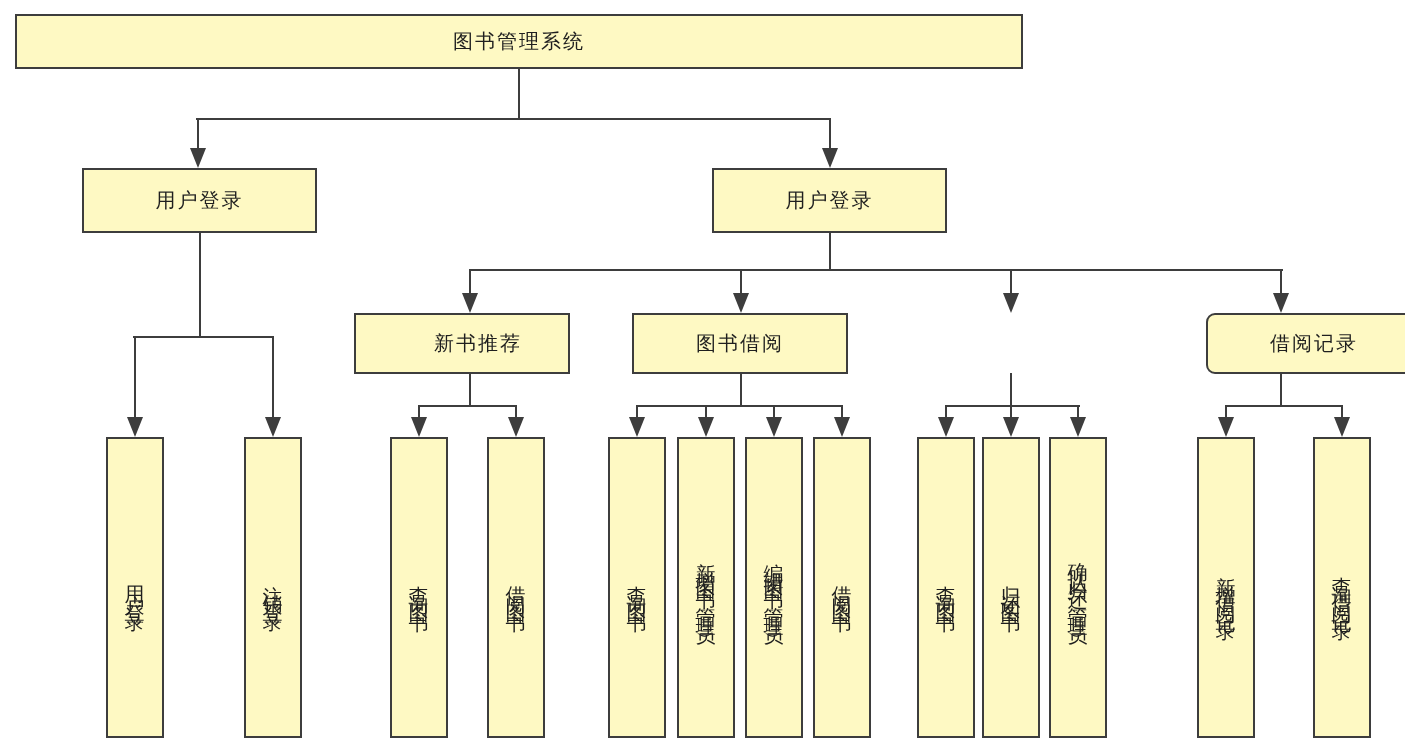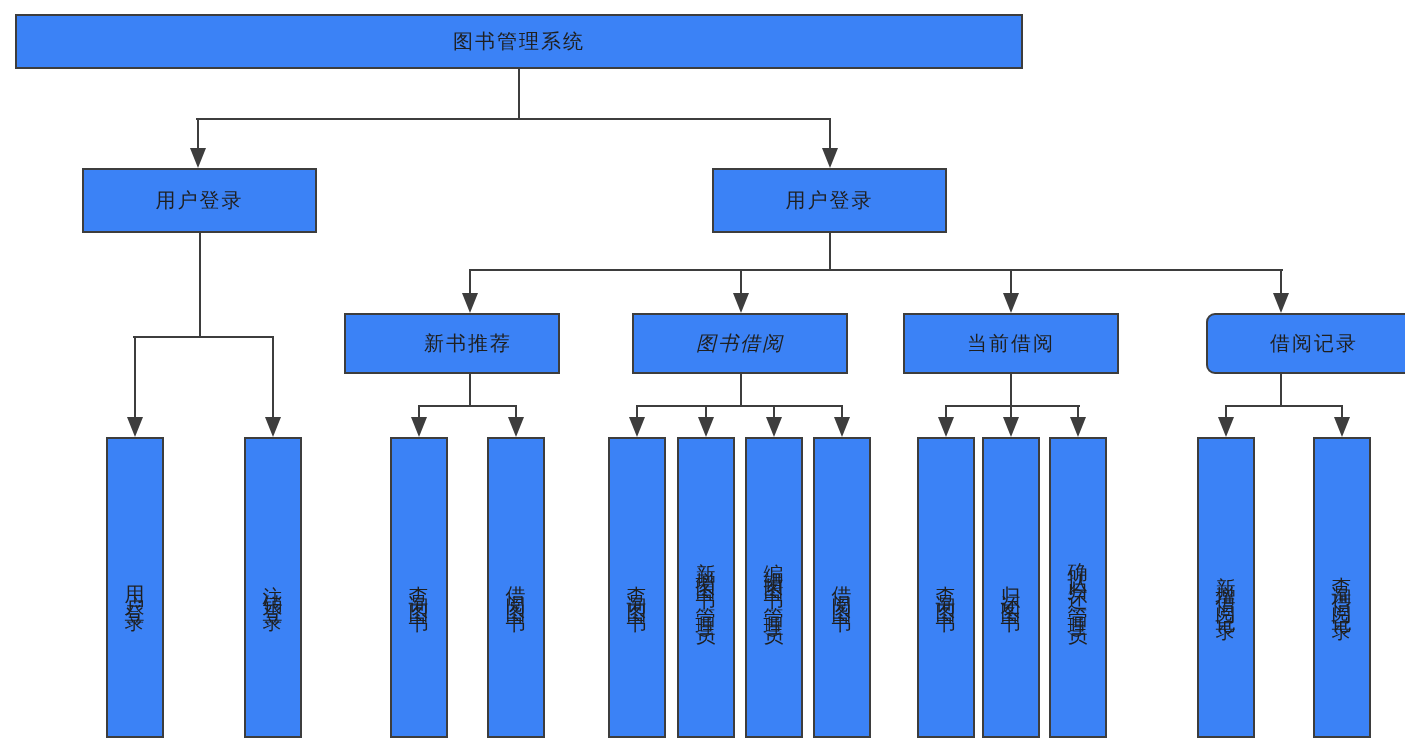--- a/index.html
+++ b/index.html
@@ -14,21 +14,21 @@
   .stage{
     position:relative;
     width:1405px;
     height:747px;
     background:var(--bg);
     overflow:hidden;
   }
   
   .box{
     position:absolute;
-    background:#3b82f6;
+    background:#fef9c3;
     border:2px solid var(--line);
     display:flex;
     align-items:center;
     justify-content:center;
     z-index:2;
   }
   .box .label{
     font-size:20px;
     letter-spacing:2px;
     white-space:nowrap;
@@ -38,22 +38,22 @@
     text-orientation:mixed;
     font-size:20px;
     line-height:1;
     letter-spacing:9px;
     white-space:nowrap;
   }
   #b-root {left:15px;  top:14px;  width:1008px; height:55px;}
   #b-login{left:82px;  top:168px; width:235px;  height:65px;}
   #b-mgmt {left:712px; top:168px; width:235px;  height:65px;}
   .l3{top:313px;height:61px;width:216px;}
-  #b-l3-1{left:344px;padding-left:32px;}
-  #b-l3-2{left:632px;font-style:italic;}
+  #b-l3-1{left:354px;padding-left:32px;}
+  #b-l3-2{left:632px;}
   #b-l3-3{left:903px;}
   #b-l3-4{left:1206px;border-radius:9px;}
   .leaf{top:437px;height:301px;width:58px;}
   #f-login-1{left:106px;}  #f-login-2{left:244px;}
   #f-rec-1 {left:390px;}   #f-rec-2 {left:487px;}
   #f-bor-1 {left:608px;}   #f-bor-2 {left:677px;}
   #f-bor-3 {left:745px;}   #f-bor-4 {left:813px;}
   #f-cur-1 {left:917px;}   #f-cur-2 {left:982px;}
   #f-cur-3 {left:1049px;}
   #f-rek-1 {left:1197px;}  #f-rek-2 {left:1313px;}
@@ -128,23 +128,20 @@
   <div class="box" id="b-mgmt">
     <span class="label">用户登录</span>
   </div>
 
   <div class="box l3" id="b-l3-1">
     <span class="label">新书推荐</span>
   </div>
   <div class="box l3" id="b-l3-2">
     <span class="label">图书借阅</span>
   </div>
-  <div class="box l3" id="b-l3-3">
-    <span class="label">当前借阅</span>
-  </div>
   <div class="box l3" id="b-l3-4">
     <span class="label">借阅记录</span>
   </div>
 
   <div class="box leaf" id="f-login-1">
     <span class="vtext">用户登录</span>
   </div>
   <div class="box leaf" id="f-login-2">
     <span class="vtext">注销登录</span>
   </div>

